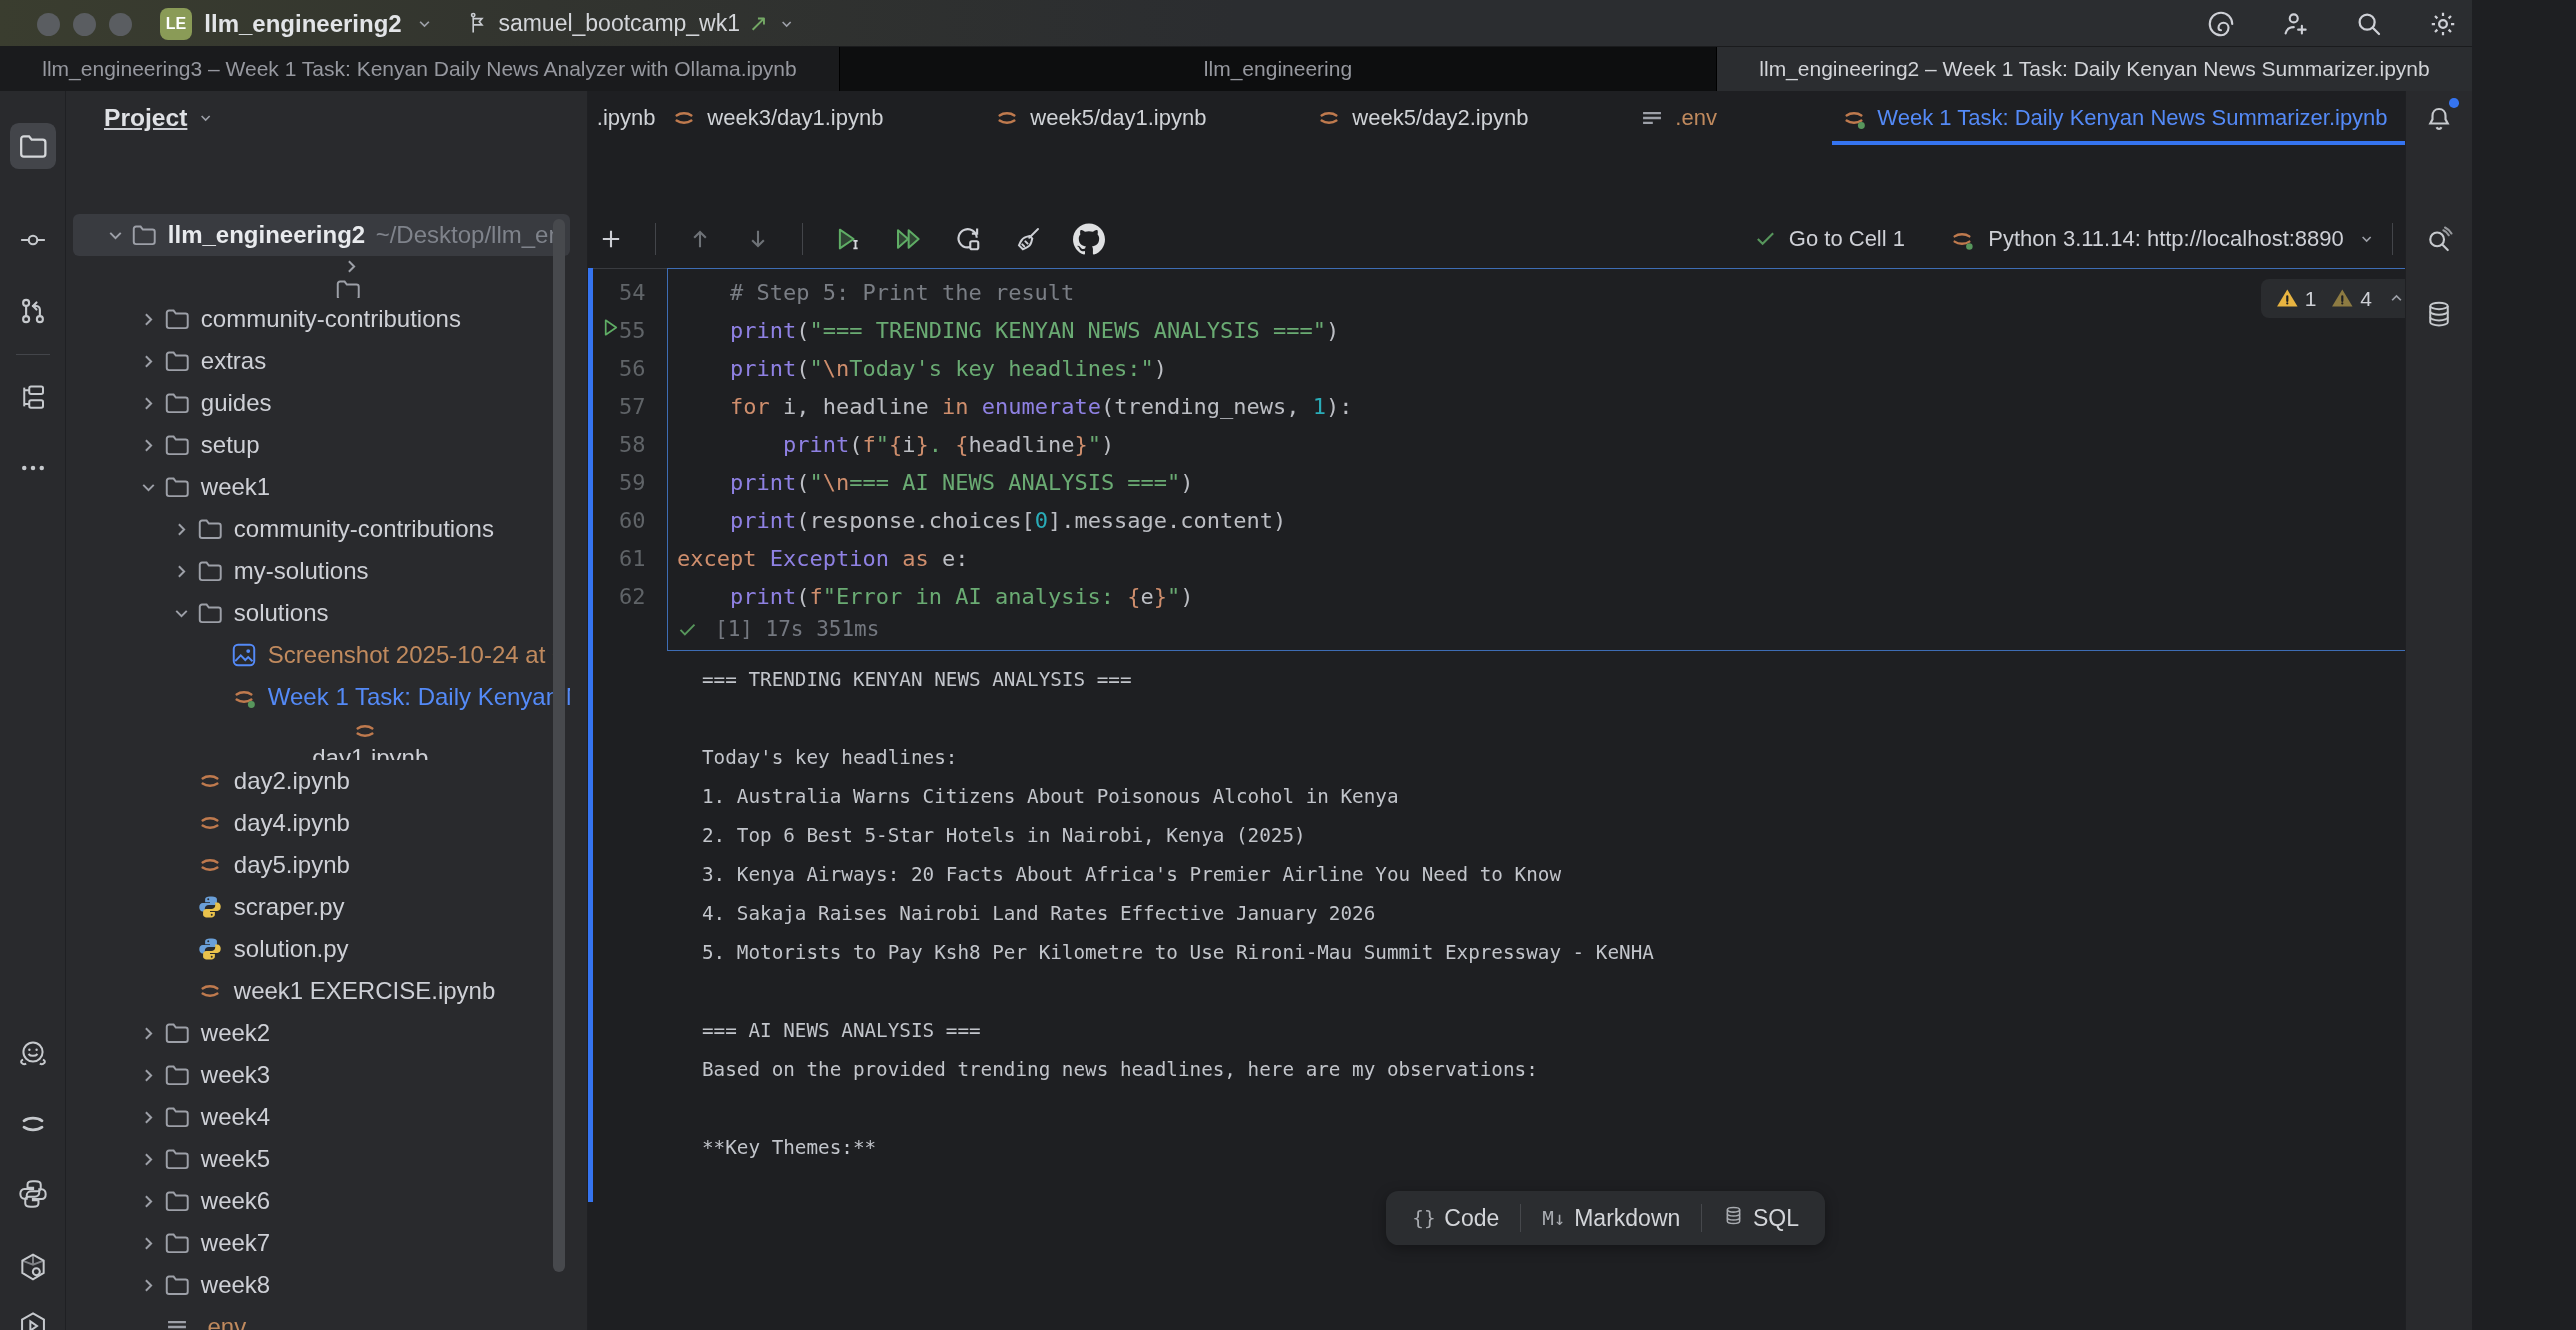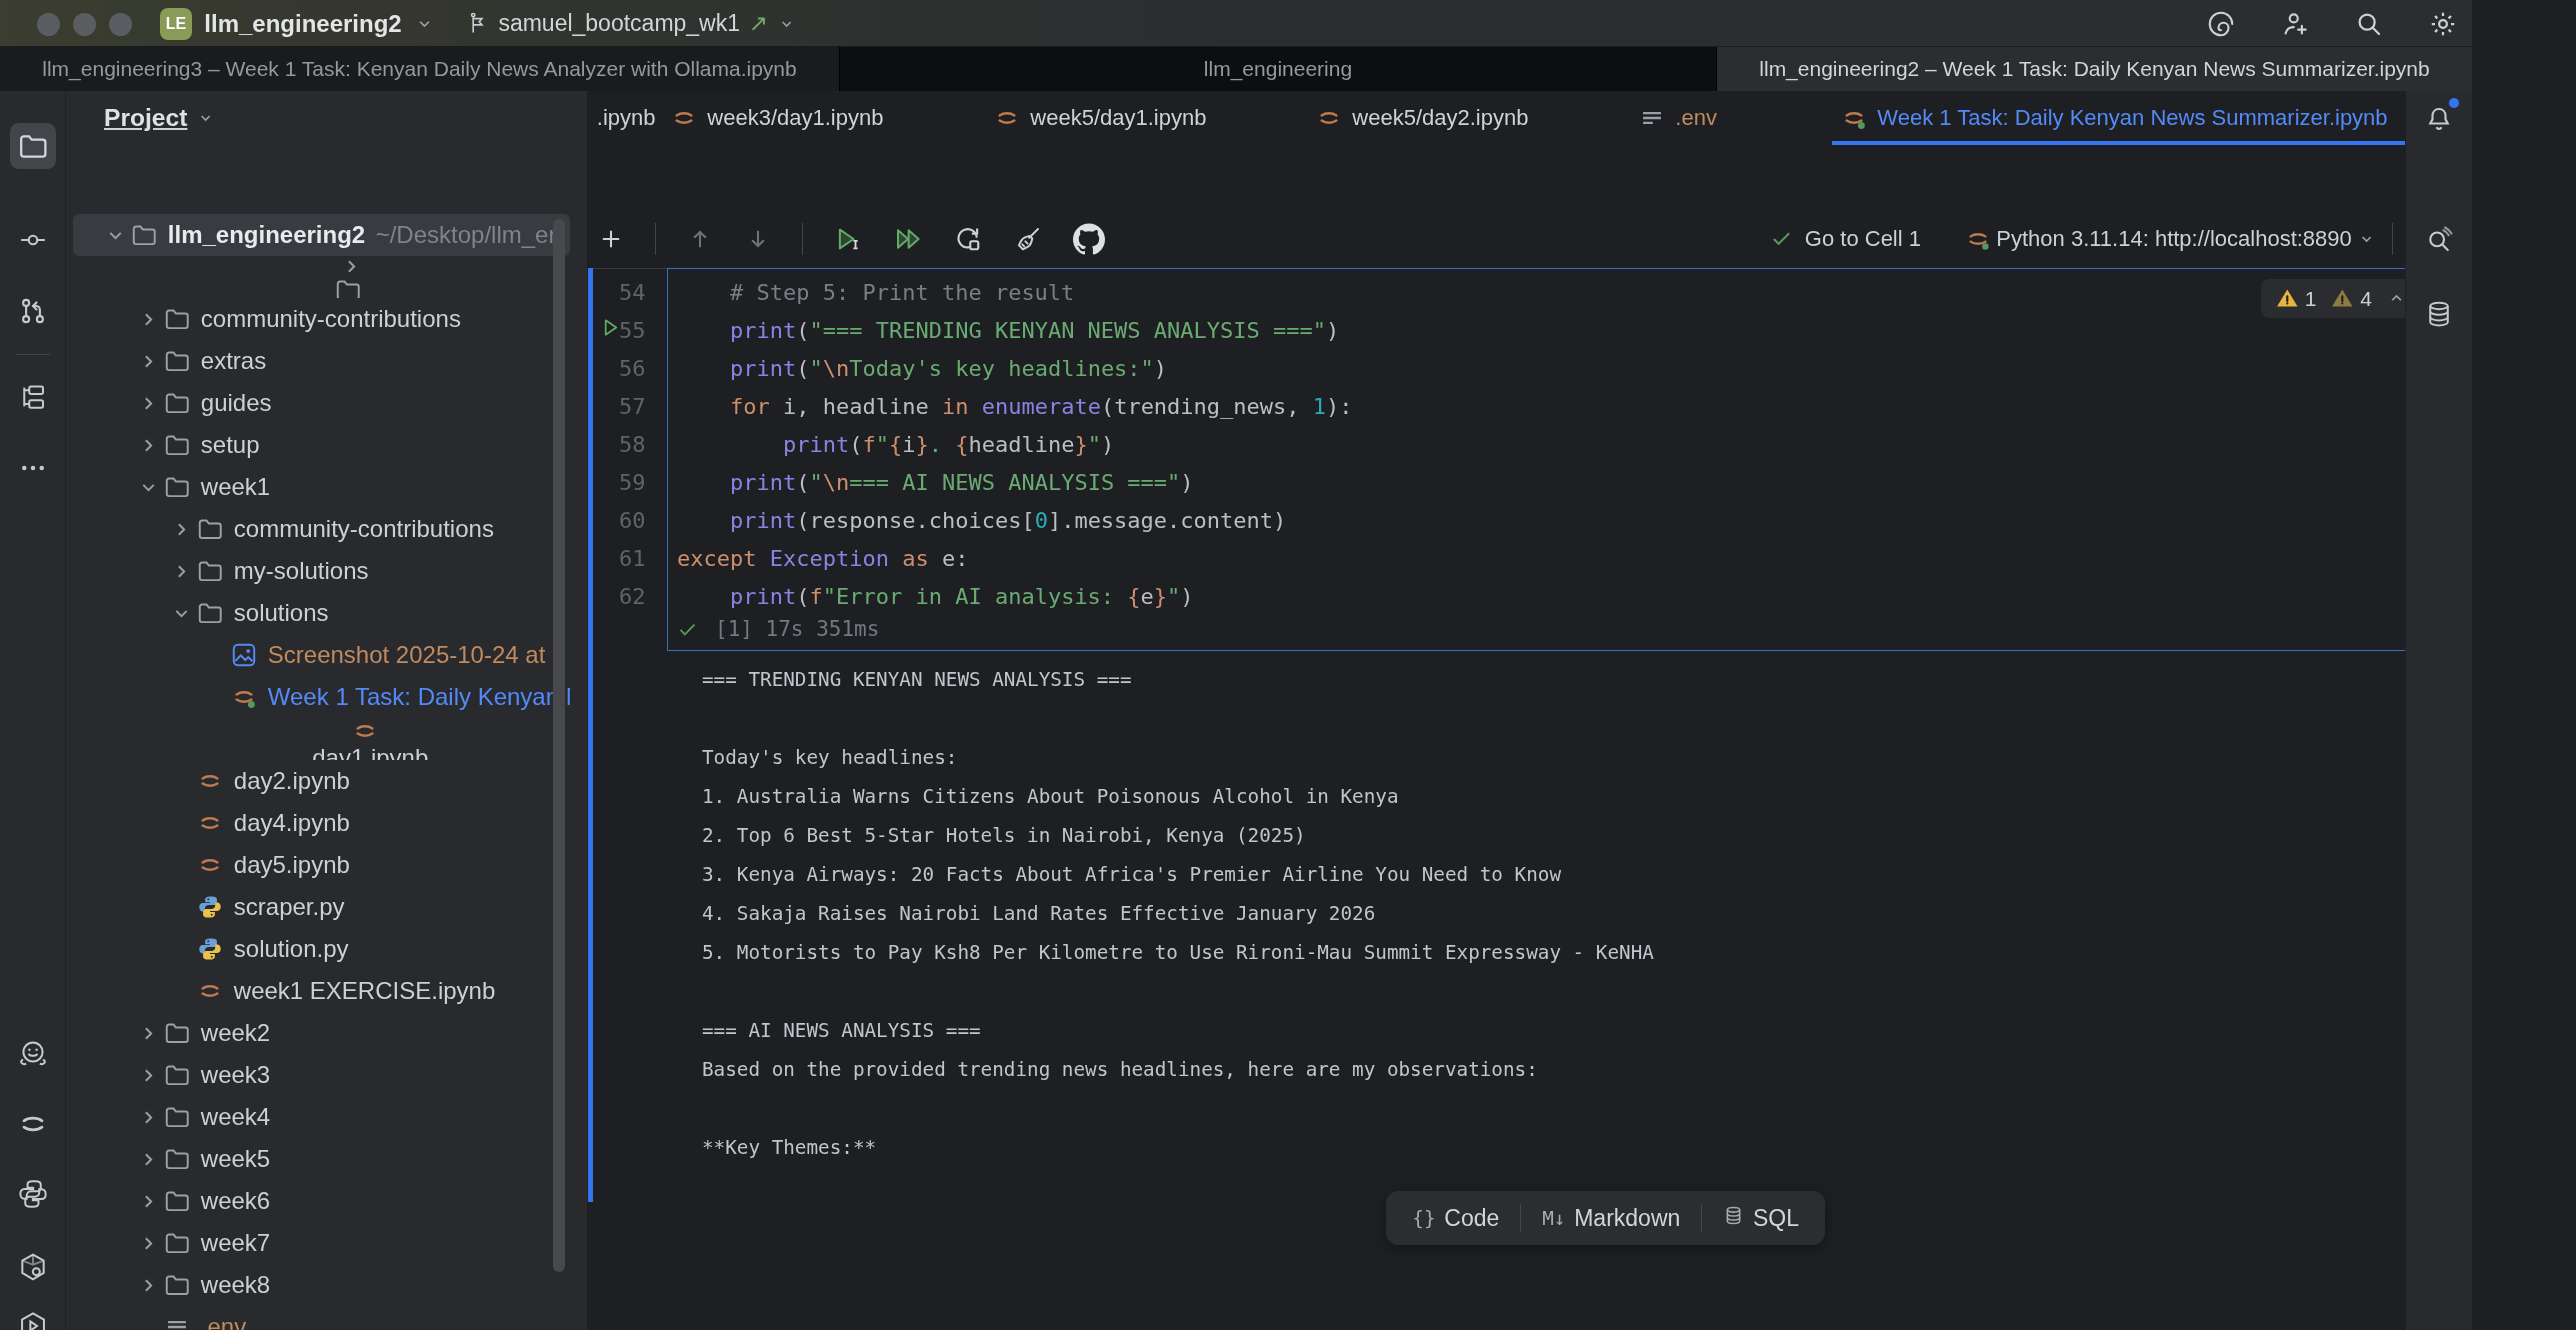--- a/index.html
+++ b/index.html
@@ -710,21 +710,21 @@
       </div>
 
       <div class="tb-row rightside">
         <span style="display:flex;align-items:center;gap:12px">
           <svg width="23" height="23" viewBox="0 0 24 24" fill="none" stroke="#57965c" stroke-width="2.2">
               <path d="M4 12.5l5 5L20 6.5"></path>
             </svg>
           <span>Go to Cell 1</span>
         </span>
         <span style="width:12.3px"></span>
-        <span style="display:flex;align-items:center;gap:5px">
+        <span style="display:flex;align-items:center;gap:13px">
           <svg width="26" height="26" viewBox="0 0 24 24" fill="none">
               <path d="M5.2 9.6a9.3 6.2 0 0 1 13.6 0" stroke="#bf7a4e" stroke-width="2.2" stroke-linecap="round"></path>
               <path d="M5.2 14.4a9.3 6.2 0 0 0 13.6 0" stroke="#bf7a4e" stroke-width="2.2" stroke-linecap="round"></path>
               <circle cx="18.8" cy="19" r="3" fill="#57965c"></circle>
             </svg>
           <span>Python 3.11.14: http://localhost:8890</span>
           <span class="chev">
               <svg width="19.3" height="19.3" viewBox="0 0 24 24" fill="none" stroke="currentColor" stroke-width="2">
                 <path d="M7 10l5 5 5-5"></path>
               </svg>

